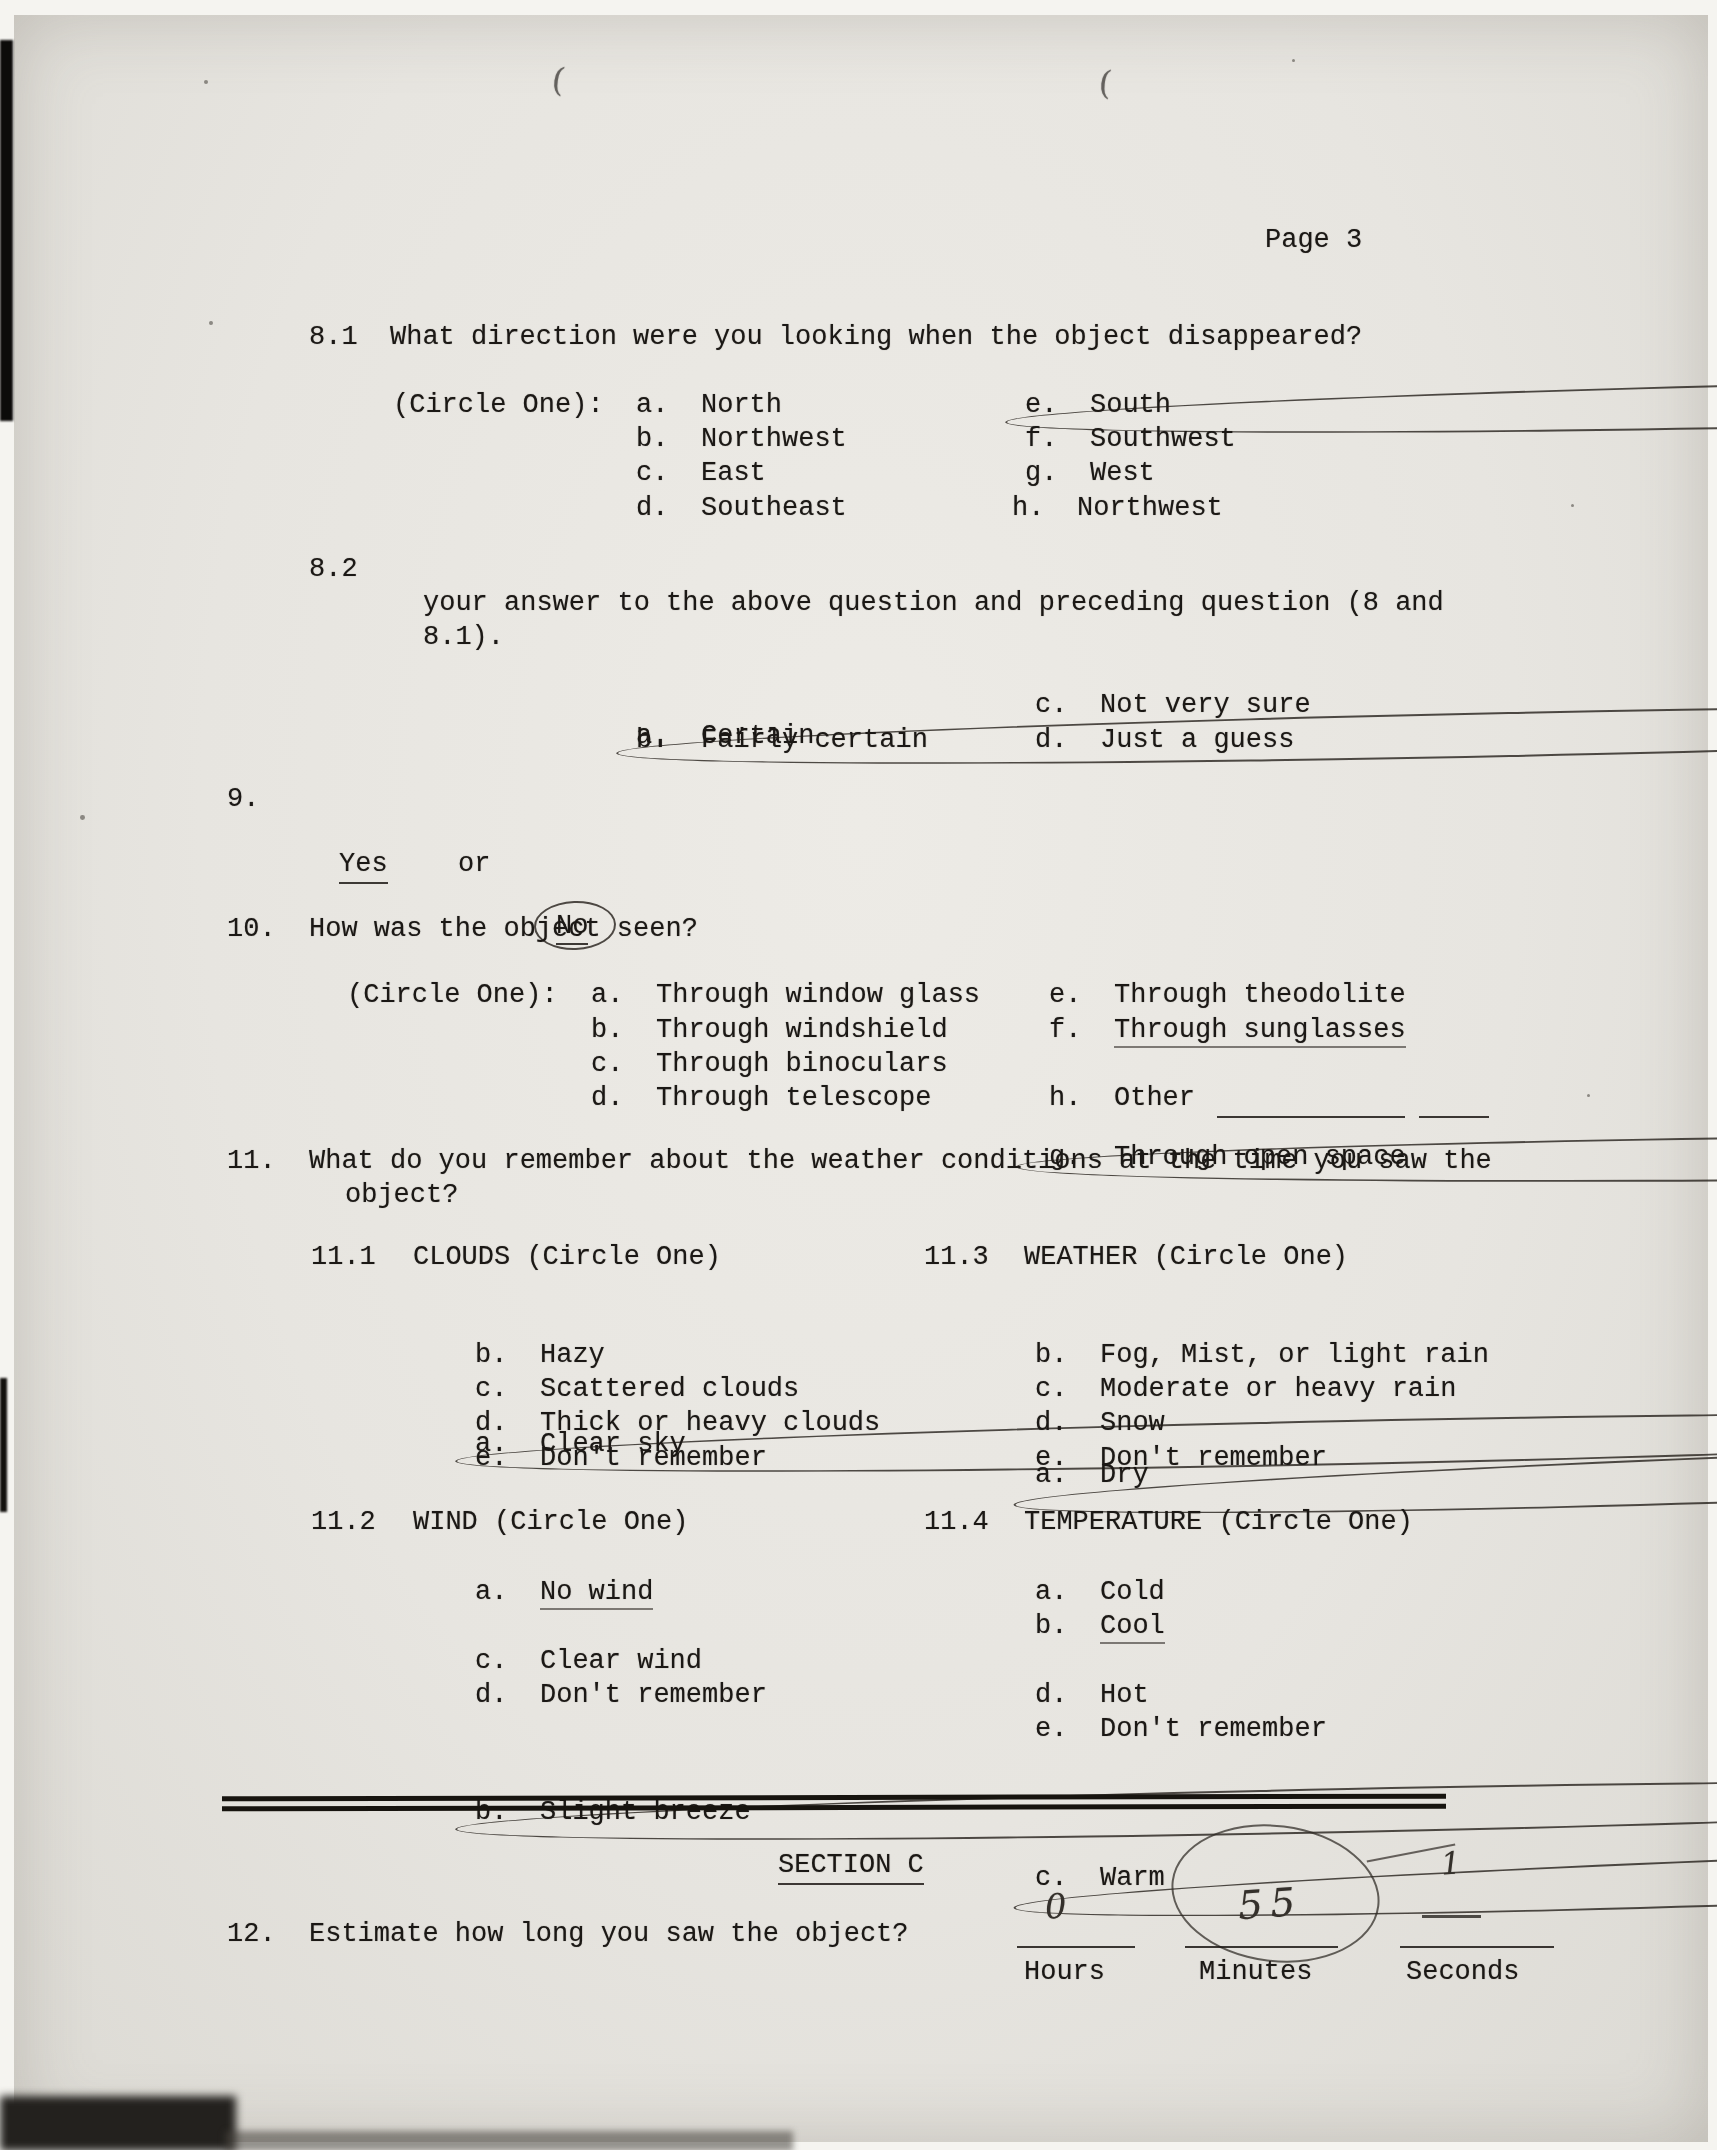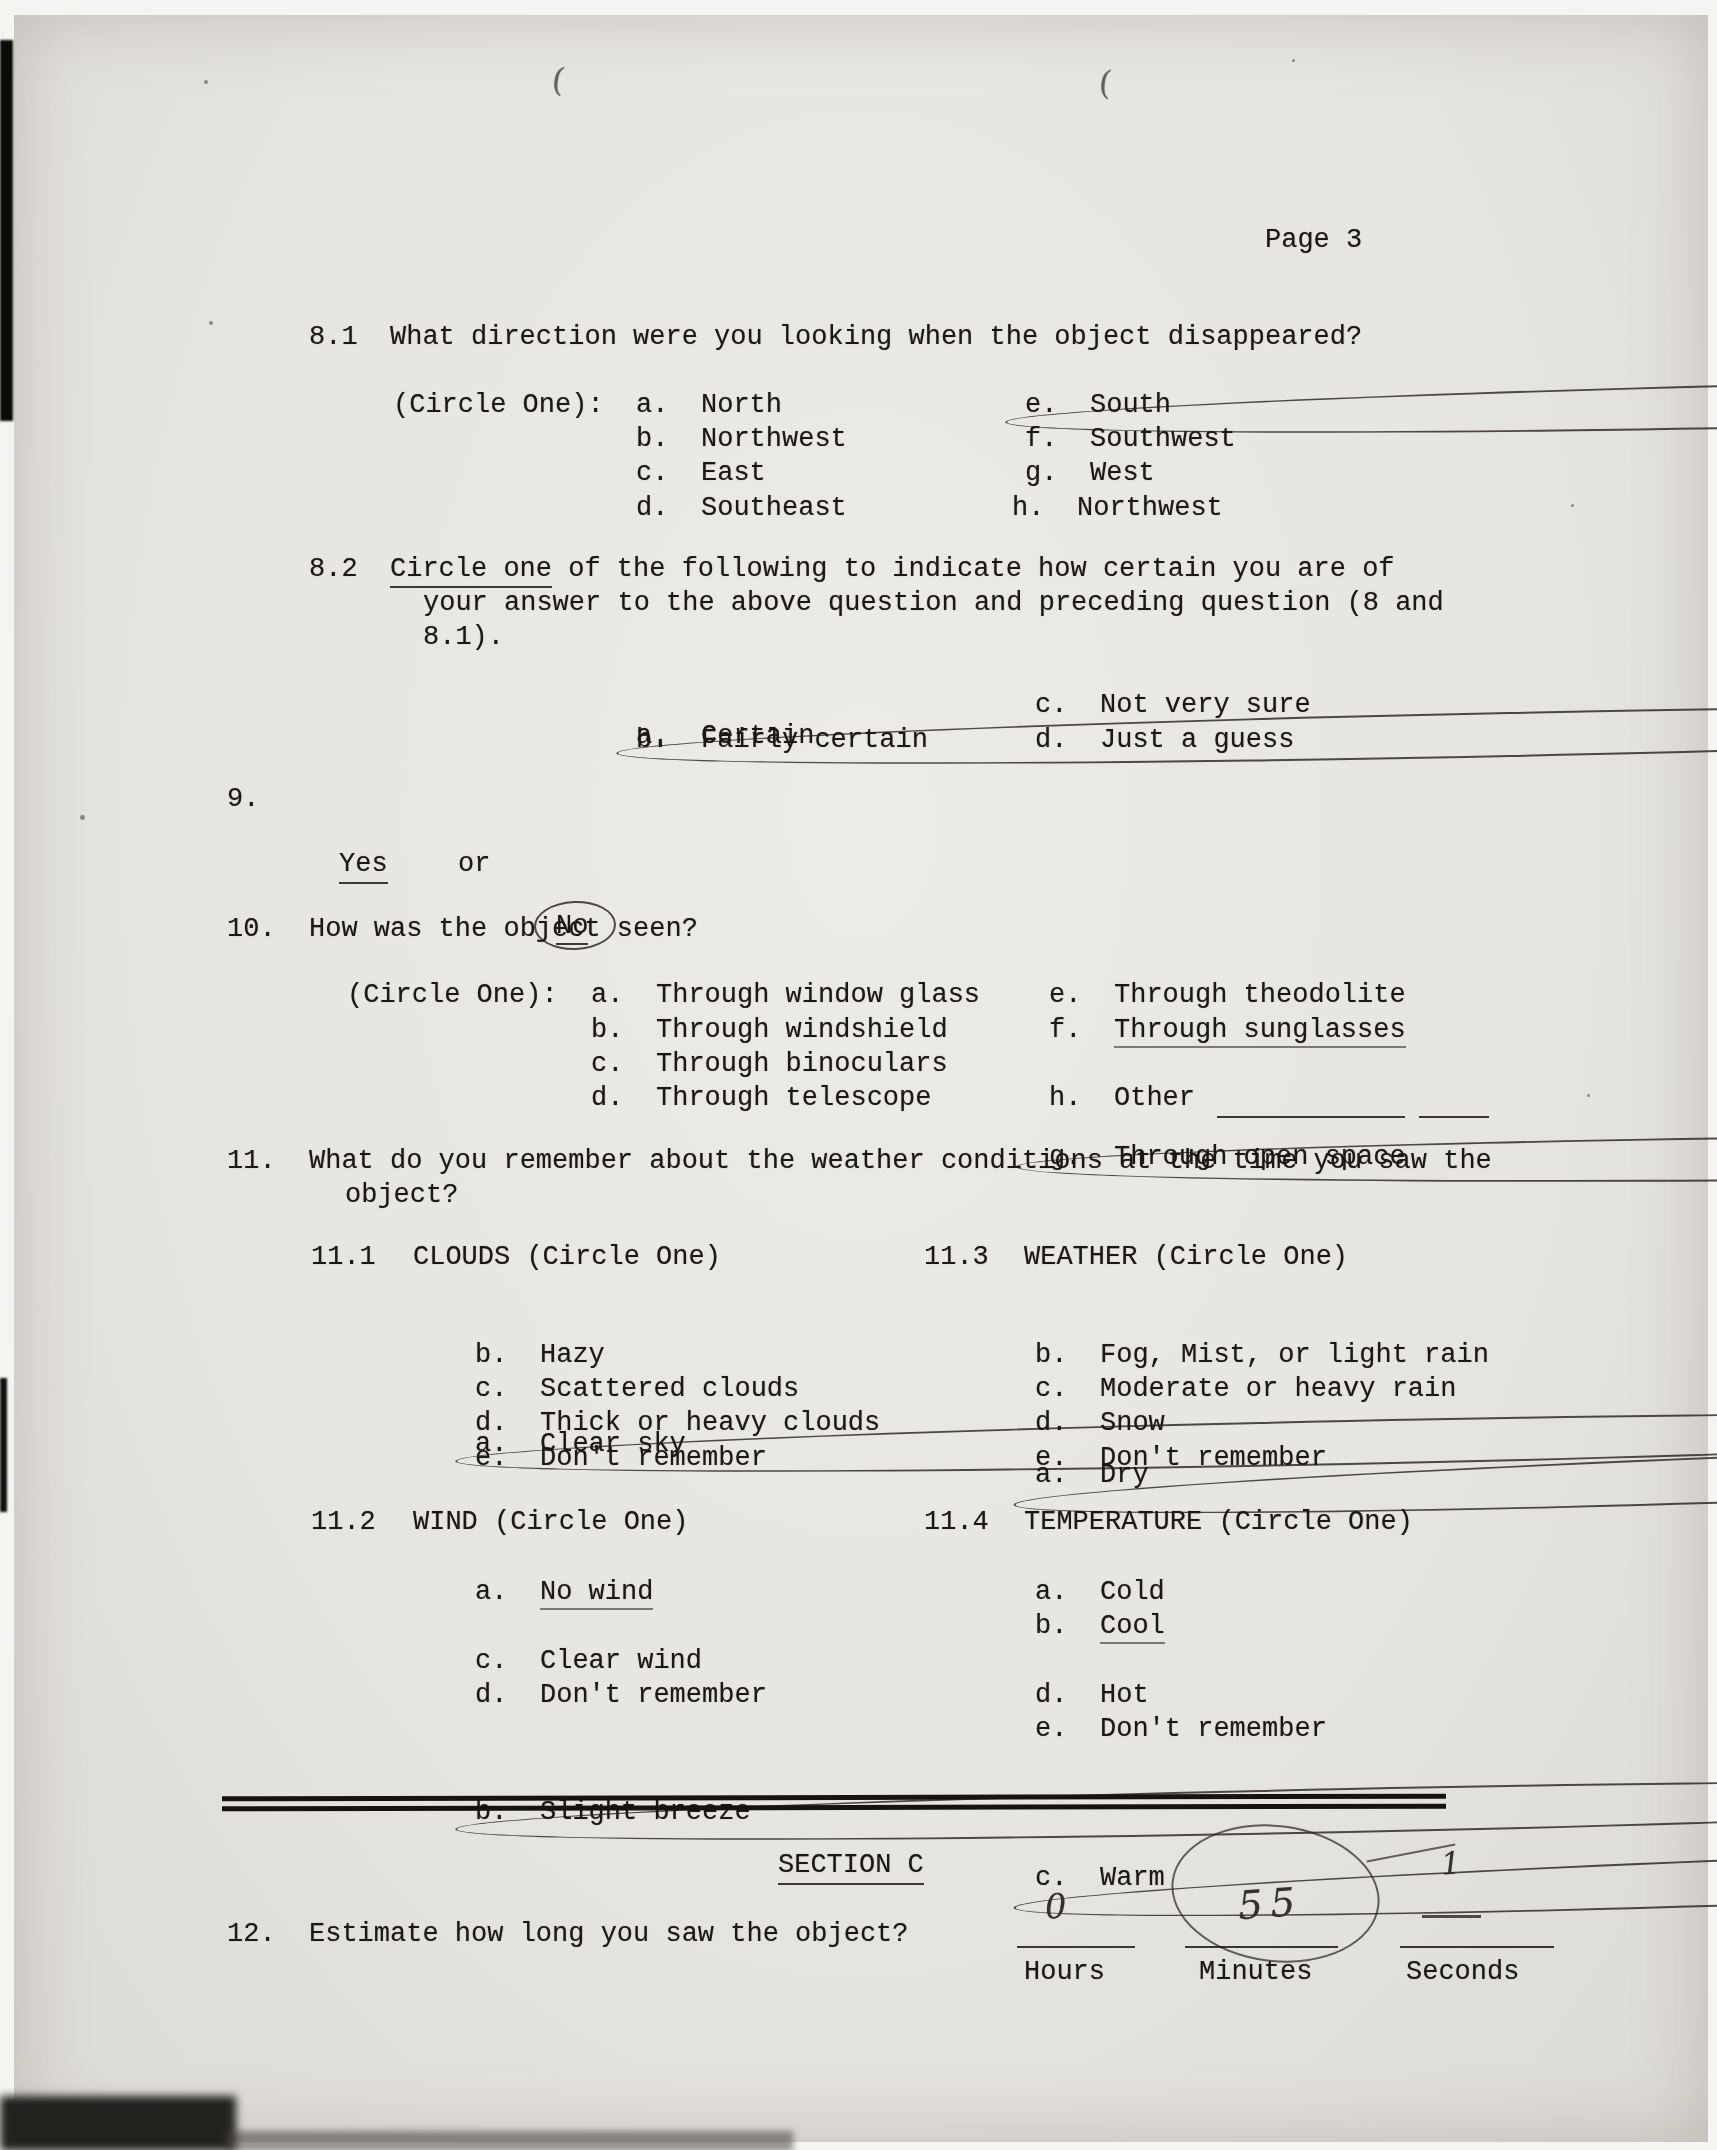--- a/index.html
+++ b/index.html
@@ -81,21 +81,20 @@
   <div class="t opt" style="left:636px;top:458px;"><span class="ol">c.</span><span>East</span></div>
   <div class="t opt" style="left:636px;top:493px;"><span class="ol">d.</span><span>Southeast</span></div>
 
   <div class="t opt circled" style="left:1025px;top:390px;"><span class="ol">e.</span><span>South</span></div>
   <div class="t opt" style="left:1025px;top:424px;"><span class="ol">f.</span><span>Southwest</span></div>
   <div class="t opt" style="left:1025px;top:458px;"><span class="ol">g.</span><span>West</span></div>
   <div class="t opt" style="left:1012px;top:493px;"><span class="ol">h.</span><span>Northwest</span></div>
 
   
   <span class="t" style="left:309px;top:554px;">8.2</span>
-  <div class="t" style="left:390px;top:554px;"><span class="ul">Circle one</span><span> of the following to indicate how certain you are of</span></div>
   <span class="t" style="left:423px;top:588px;">your answer to the above question and preceding question (8 and</span>
   <span class="t" style="left:423px;top:622px;">8.1).</span>
 
   <div class="t opt circled" style="left:636px;top:690px;"><span class="ol">a.</span><span>Certain</span></div>
   <div class="t opt" style="left:636px;top:725px;"><span class="ol">b.</span><span>Fairly certain</span></div>
   <div class="t opt" style="left:1035px;top:690px;"><span class="ol">c.</span><span>Not very sure</span></div>
   <div class="t opt" style="left:1035px;top:725px;"><span class="ol">d.</span><span>Just a guess</span></div>
 
   
   <span class="t" style="left:227px;top:784px;">9.</span>

